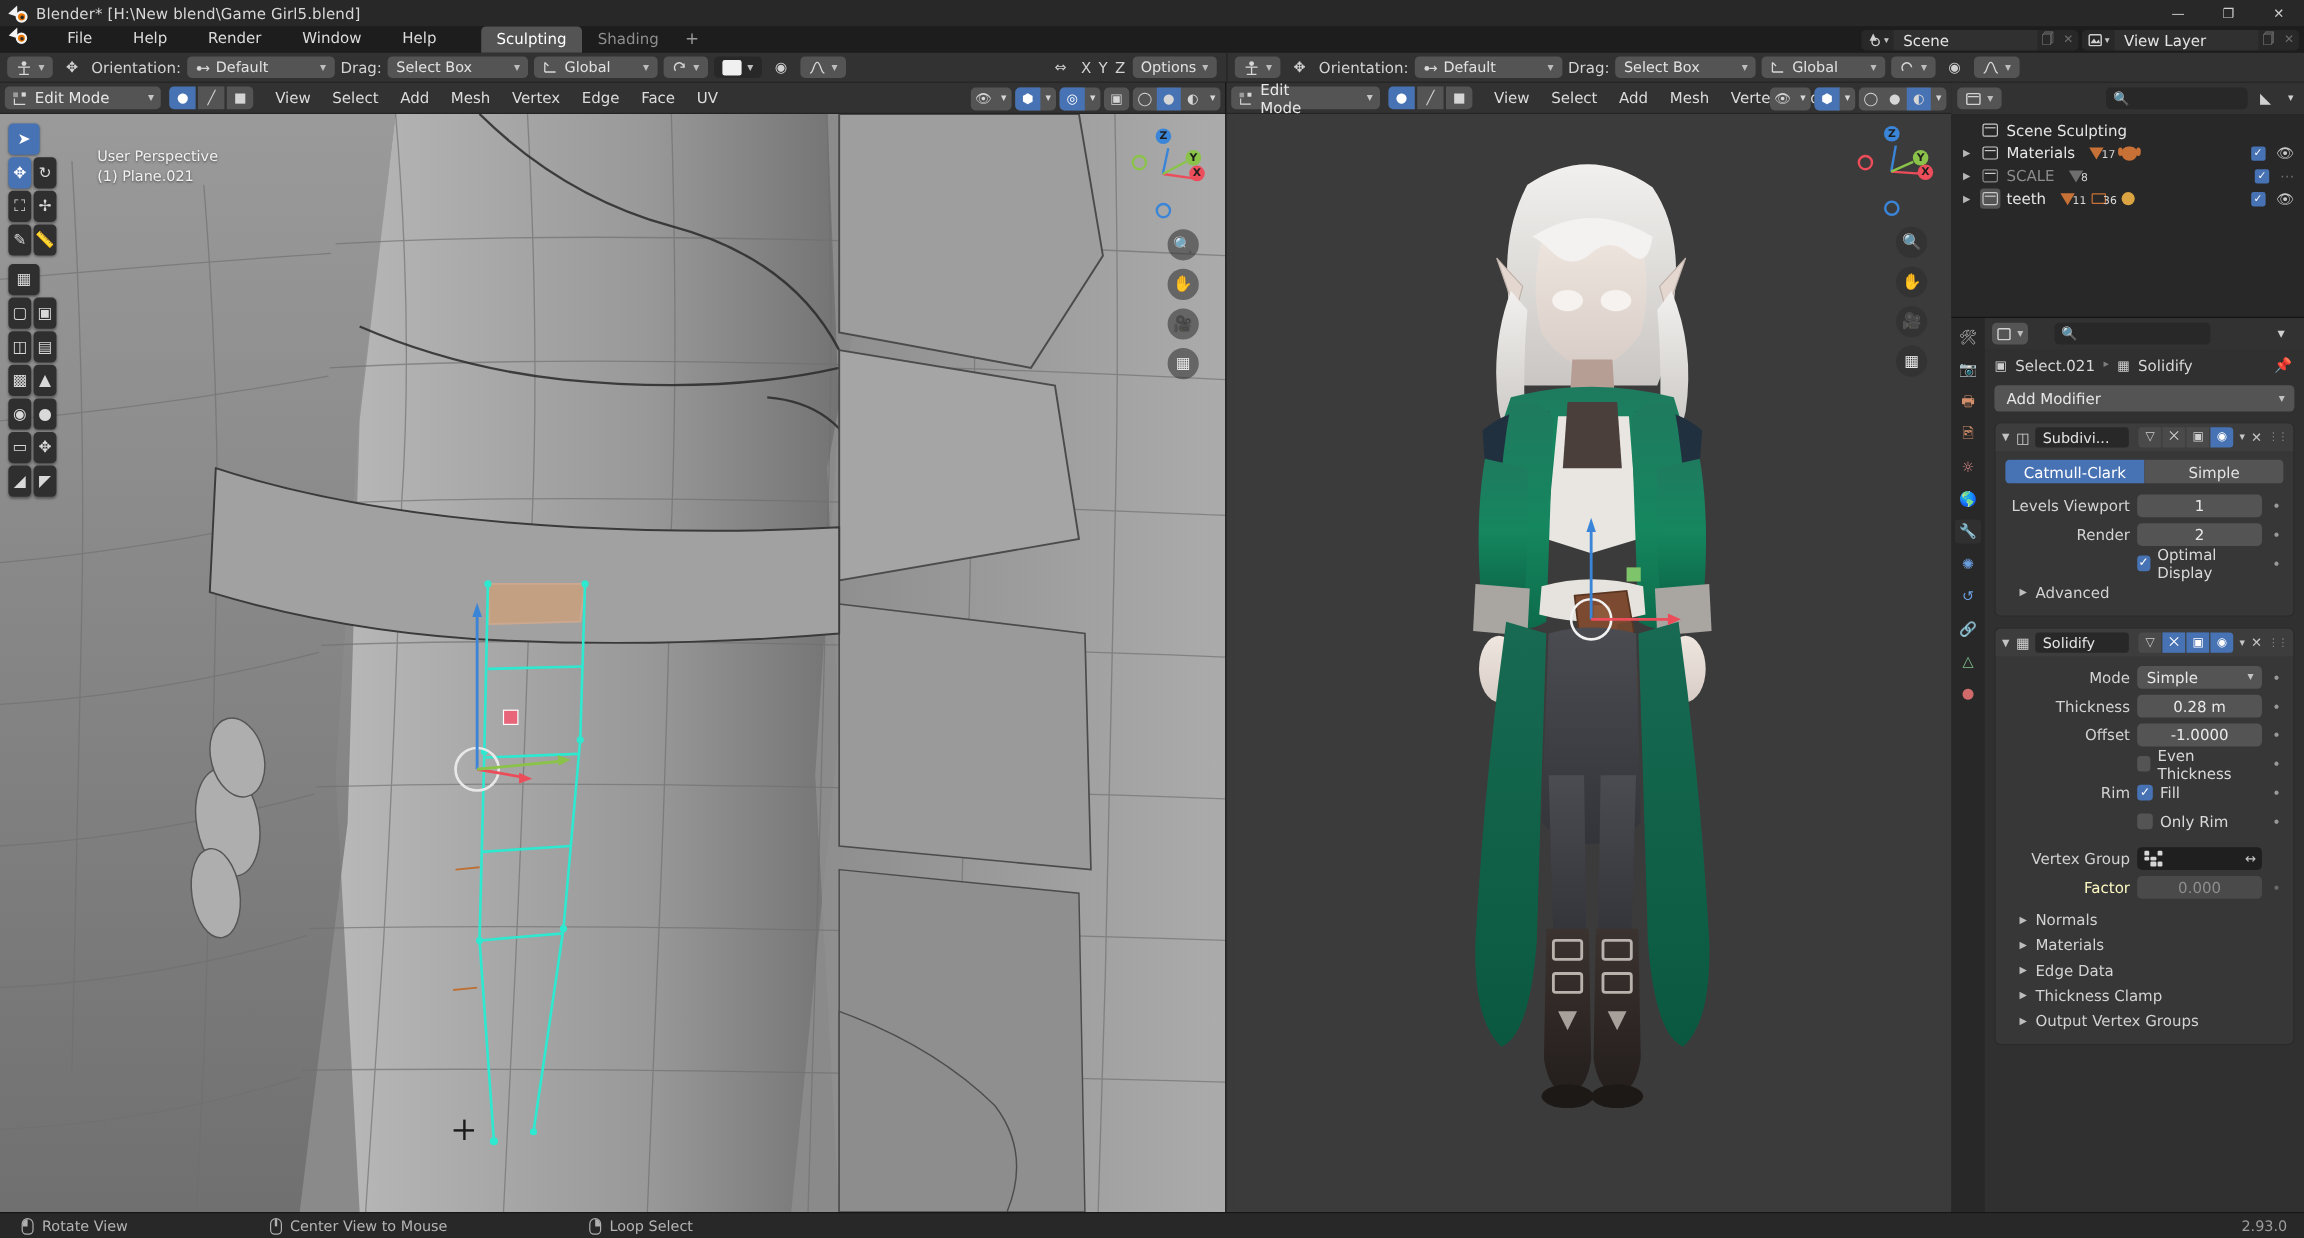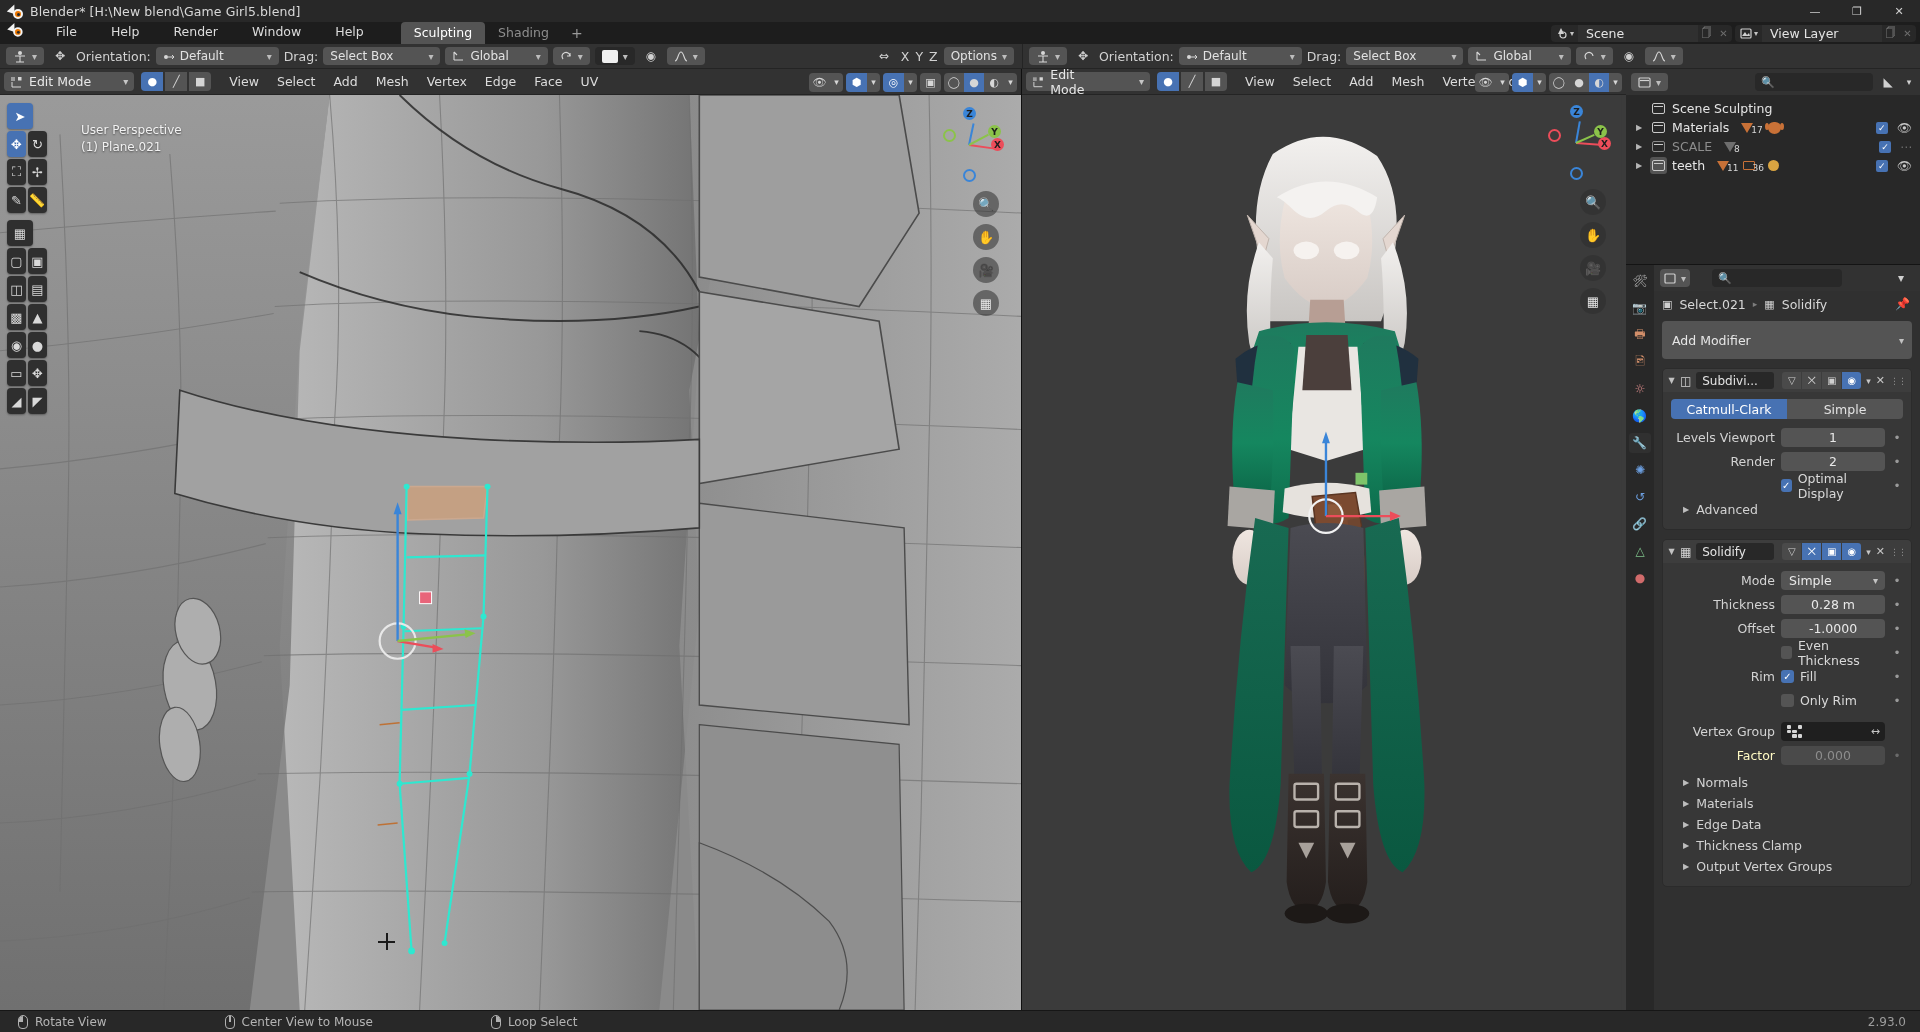--- a/index.html
+++ b/index.html
@@ -211,21 +211,21 @@
   .ptab.on { background:#303030; color:#eaeaea; }
   .prop-main { flex:1 1 auto; display:flex; flex-direction:column; min-width:0; }
   .prop-top { height:26px; background:#323232; display:flex; align-items:center; padding:0 6px; gap:6px; flex:0 0 26px; position:relative; }
   .prop-search { background:#282828; border-radius:4px; height:18px; flex:0 0 130px; margin-left:16px; display:flex; align-items:center; padding:0 6px; gap:4px; color:#8c8c8c; font-size:11px; }
   .breadcrumb { height:26px; display:flex; align-items:center; padding:0 8px; gap:7px; font-size:12.5px; color:#d7d7d7; position:relative; }
   .bc-sep { color:#7d7d7d; font-size:9px; }
   .pin { position:absolute; right:10px; color:#9a9a9a; font-size:12px; }
   .prop-scroll { flex:1 1 auto; overflow:hidden; padding:4px 8px 0; }
 
   .addmod {
-    height:38px; background:#545454; border-radius:4px; display:flex; align-items:center;
+    height:22px; background:#545454; border-radius:4px; display:flex; align-items:center;
     padding:0 10px; font-size:12.5px; color:#e6e6e6; position:relative; margin-bottom:9px;
   }
   .addmod .cv { position:absolute; right:8px; color:#c2c2c2; font-size:10px; }
 
   .modpanel { background:#373737; border-radius:5px; margin-bottom:9px; border:1px solid #2b2b2b; }
   .mod-head { height:23px; display:flex; align-items:center; gap:5px; padding:0 5px; background:#3d3d3d; border-radius:4px 4px 0 0; }
   .mod-tri { color:#c2c2c2; font-size:8px; width:11px; display:flex; justify-content:center; }
   .mod-type-ico { width:17px; height:17px; display:flex; align-items:center; justify-content:center; color:#d3d3d3; font-size:12px; }
   .mod-name { background:#282828; border-radius:3px; height:17px; flex:0 0 78px; display:flex; align-items:center; padding:0 6px; font-size:12px; color:#e4e4e4; overflow:hidden; white-space:nowrap; }
   .mod-toggles { display:flex; gap:1px; margin-left:3px; }

